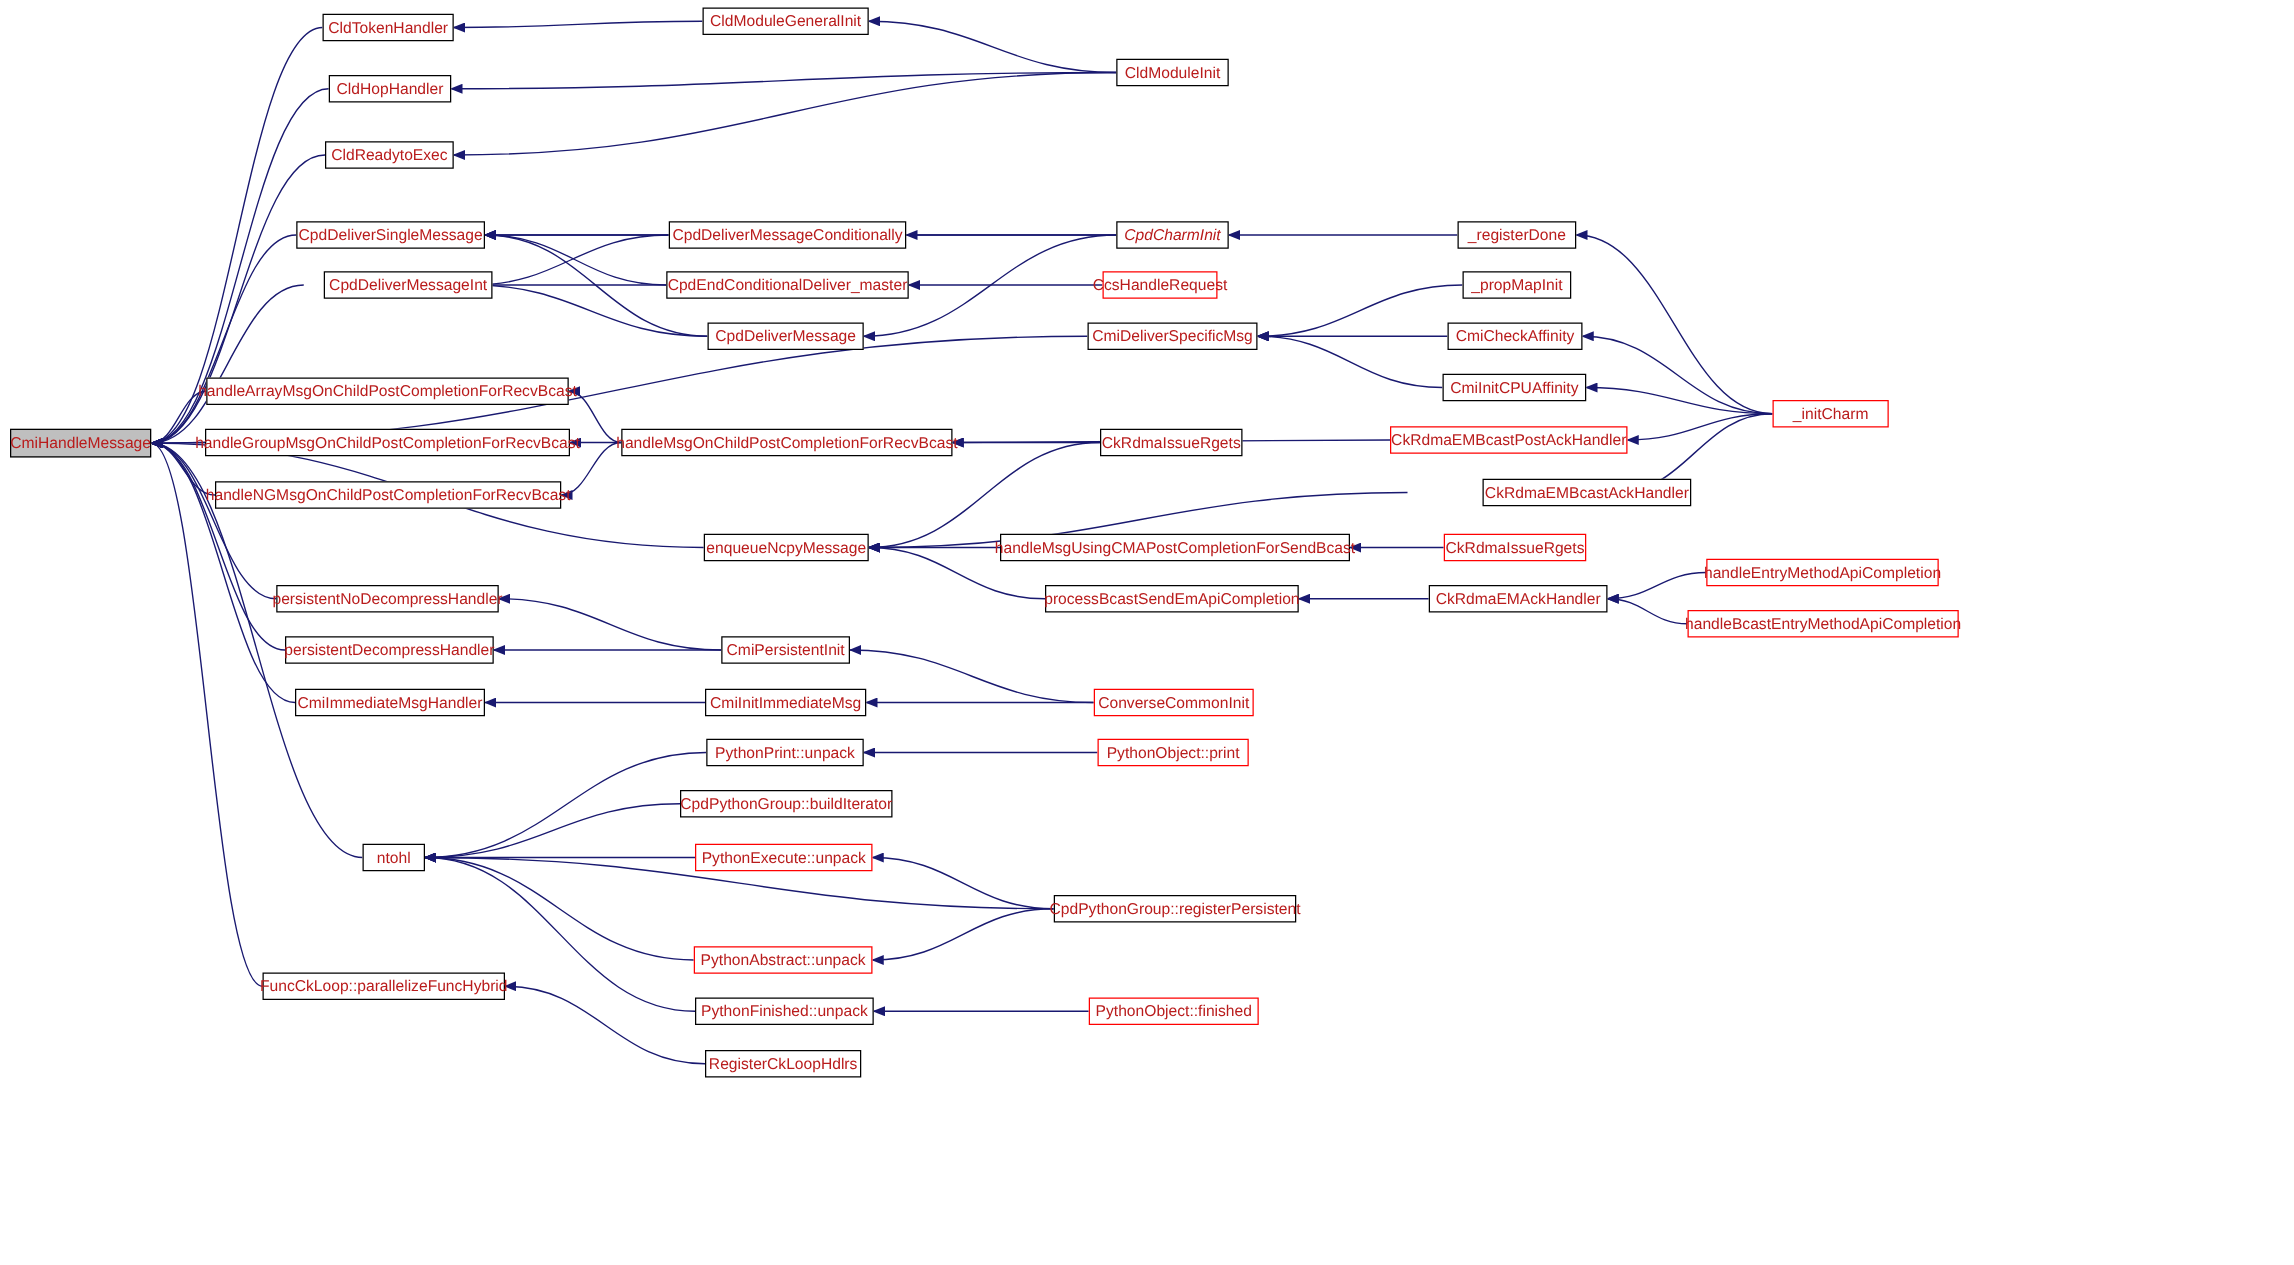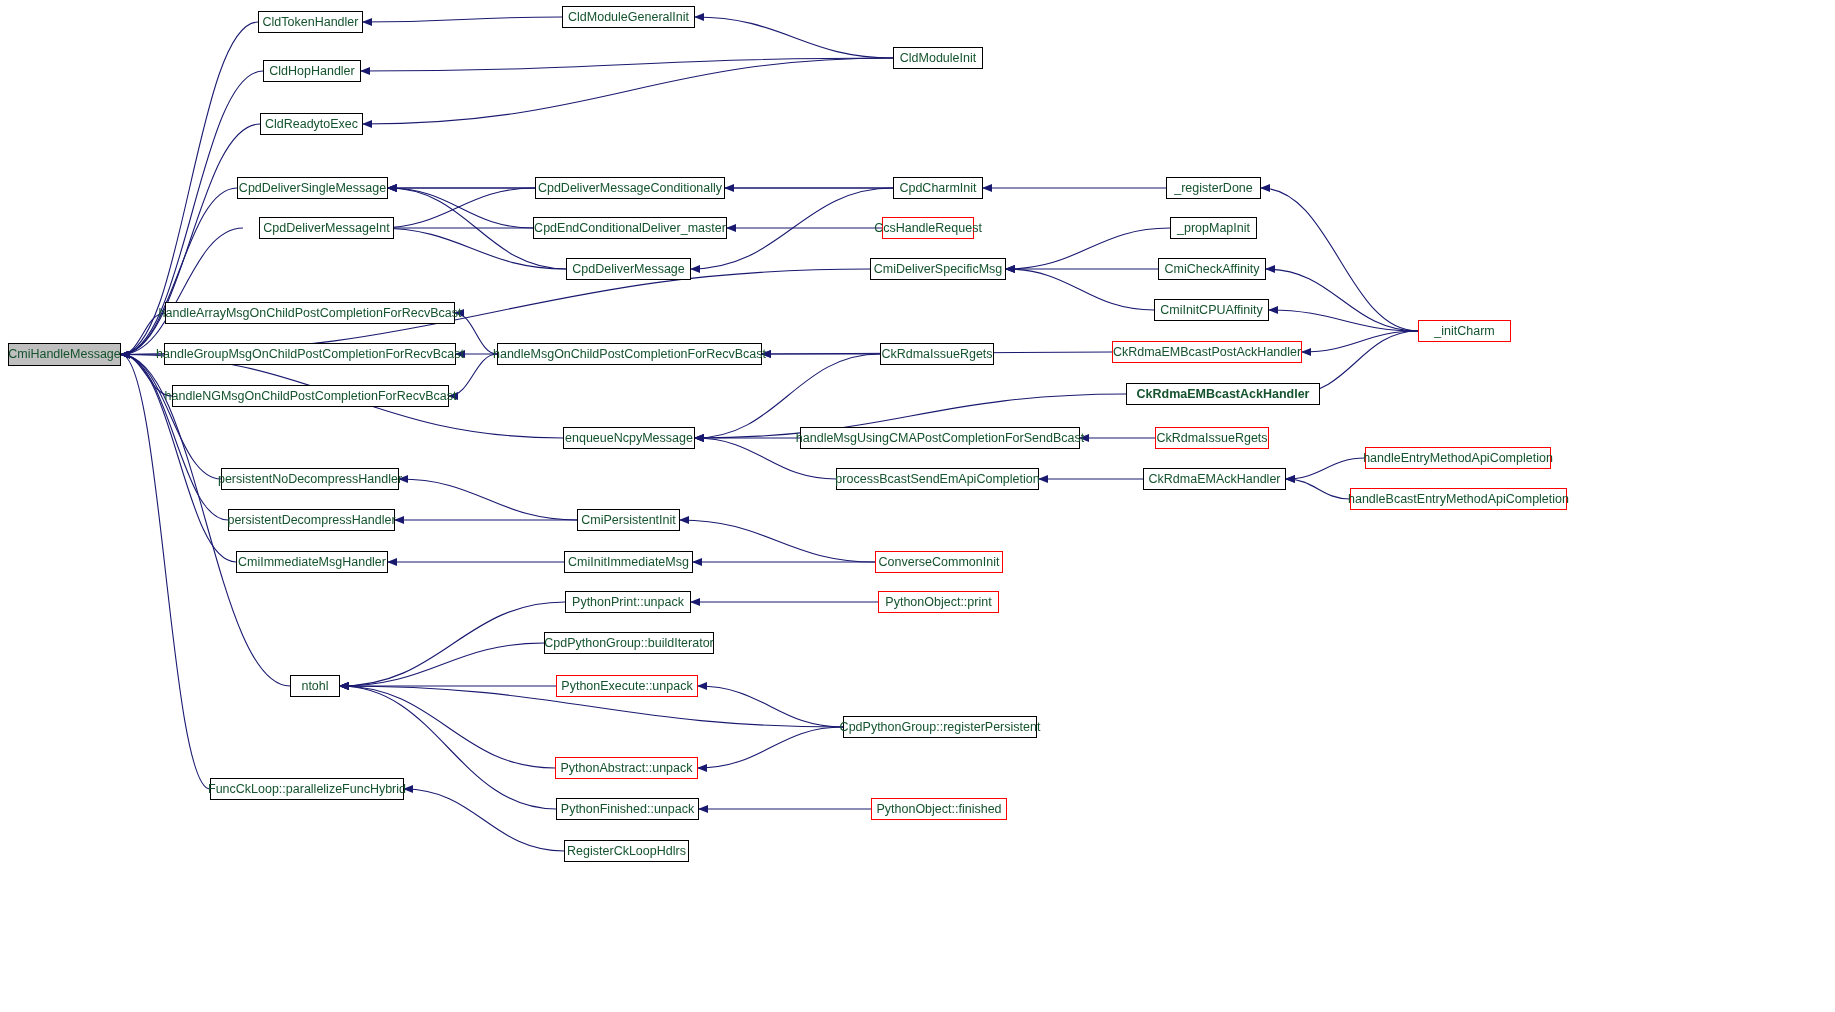--- a/index.html
+++ b/index.html
@@ -15,21 +15,21 @@
     position:absolute;
     left:0; top:0;
     width:1835px; height:1012px;
     pointer-events:none;
   }
   .node{
     position:absolute;
     box-sizing:border-box;
     border:1px solid #000000;
     background:#ffffff;
-    color:#14532d;
+    color:#b91c1c;
     font-size:12.5px;
     line-height:1;
     display:flex;
     align-items:center;
     justify-content:center;
     white-space:nowrap;
     padding:0 6px;
     height:22px;
     z-index:3;
   }
@@ -146,21 +146,21 @@
       </div>
       <div class="node" style="left: 535px; top: 177px; width: 190px; height: 22px;">
         <span>CpdDeliverMessageConditionally</span>
       </div>
       <div class="node" style="left: 533px; top: 217px; width: 194px; height: 22px;">
         <span>CpdEndConditionalDeliver_master</span>
       </div>
       <div class="node" style="left: 566px; top: 258px; width: 125px; height: 22px;">
         <span>CpdDeliverMessage</span>
       </div>
-      <div class="node" style="left: 893px; top: 177px; width: 90px; height: 22px;">
+      <div class="node" style="left: 893px; top: 177px; width: 90px; height: 22px; font-style: italic;">
         <span>CpdCharmInit</span>
       </div>
       <div class="node red" style="left: 882px; top: 217px; width: 92px; height: 22px; text-align: center;">
         <span>CcsHandleRequest</span>
       </div>
       <div class="node" style="left: 1166px; top: 177px; width: 95px; height: 22px;">
         <span>_registerDone</span>
       </div>
       <div class="node" style="left: 1170px; top: 217px; width: 87px; height: 22px;">
         <span>_propMapInit</span>
@@ -188,21 +188,21 @@
       </div>
       <div class="node" style="left: 497px; top: 343px; width: 265px; height: 22px;">
         <span>handleMsgOnChildPostCompletionForRecvBcast</span>
       </div>
       <div class="node" style="left: 880px; top: 343px; width: 114px; height: 22px;">
         <span>CkRdmaIssueRgets</span>
       </div>
       <div class="node red" style="left: 1112px; top: 341px; width: 190px; height: 22px;">
         <span>CkRdmaEMBcastPostAckHandler</span>
       </div>
-      <div class="node" style="left: 1126px; top: 383px; width: 194px; height: 22px; font-weight: bold;">
+      <div class="node" style="left: 1186px; top: 383px; width: 167px; height: 22px;">
         <span>CkRdmaEMBcastAckHandler</span>
       </div>
       <div class="node" style="left: 563px; top: 427px; width: 132px; height: 22px;">
         <span>enqueueNcpyMessage</span>
       </div>
       <div class="node" style="left: 800px; top: 427px; width: 280px; height: 22px;">
         <span>handleMsgUsingCMAPostCompletionForSendBcast</span>
       </div>
       <div class="node red" style="left: 1155px; top: 427px; width: 114px; height: 22px;">
         <span>CkRdmaIssueRgets</span>

